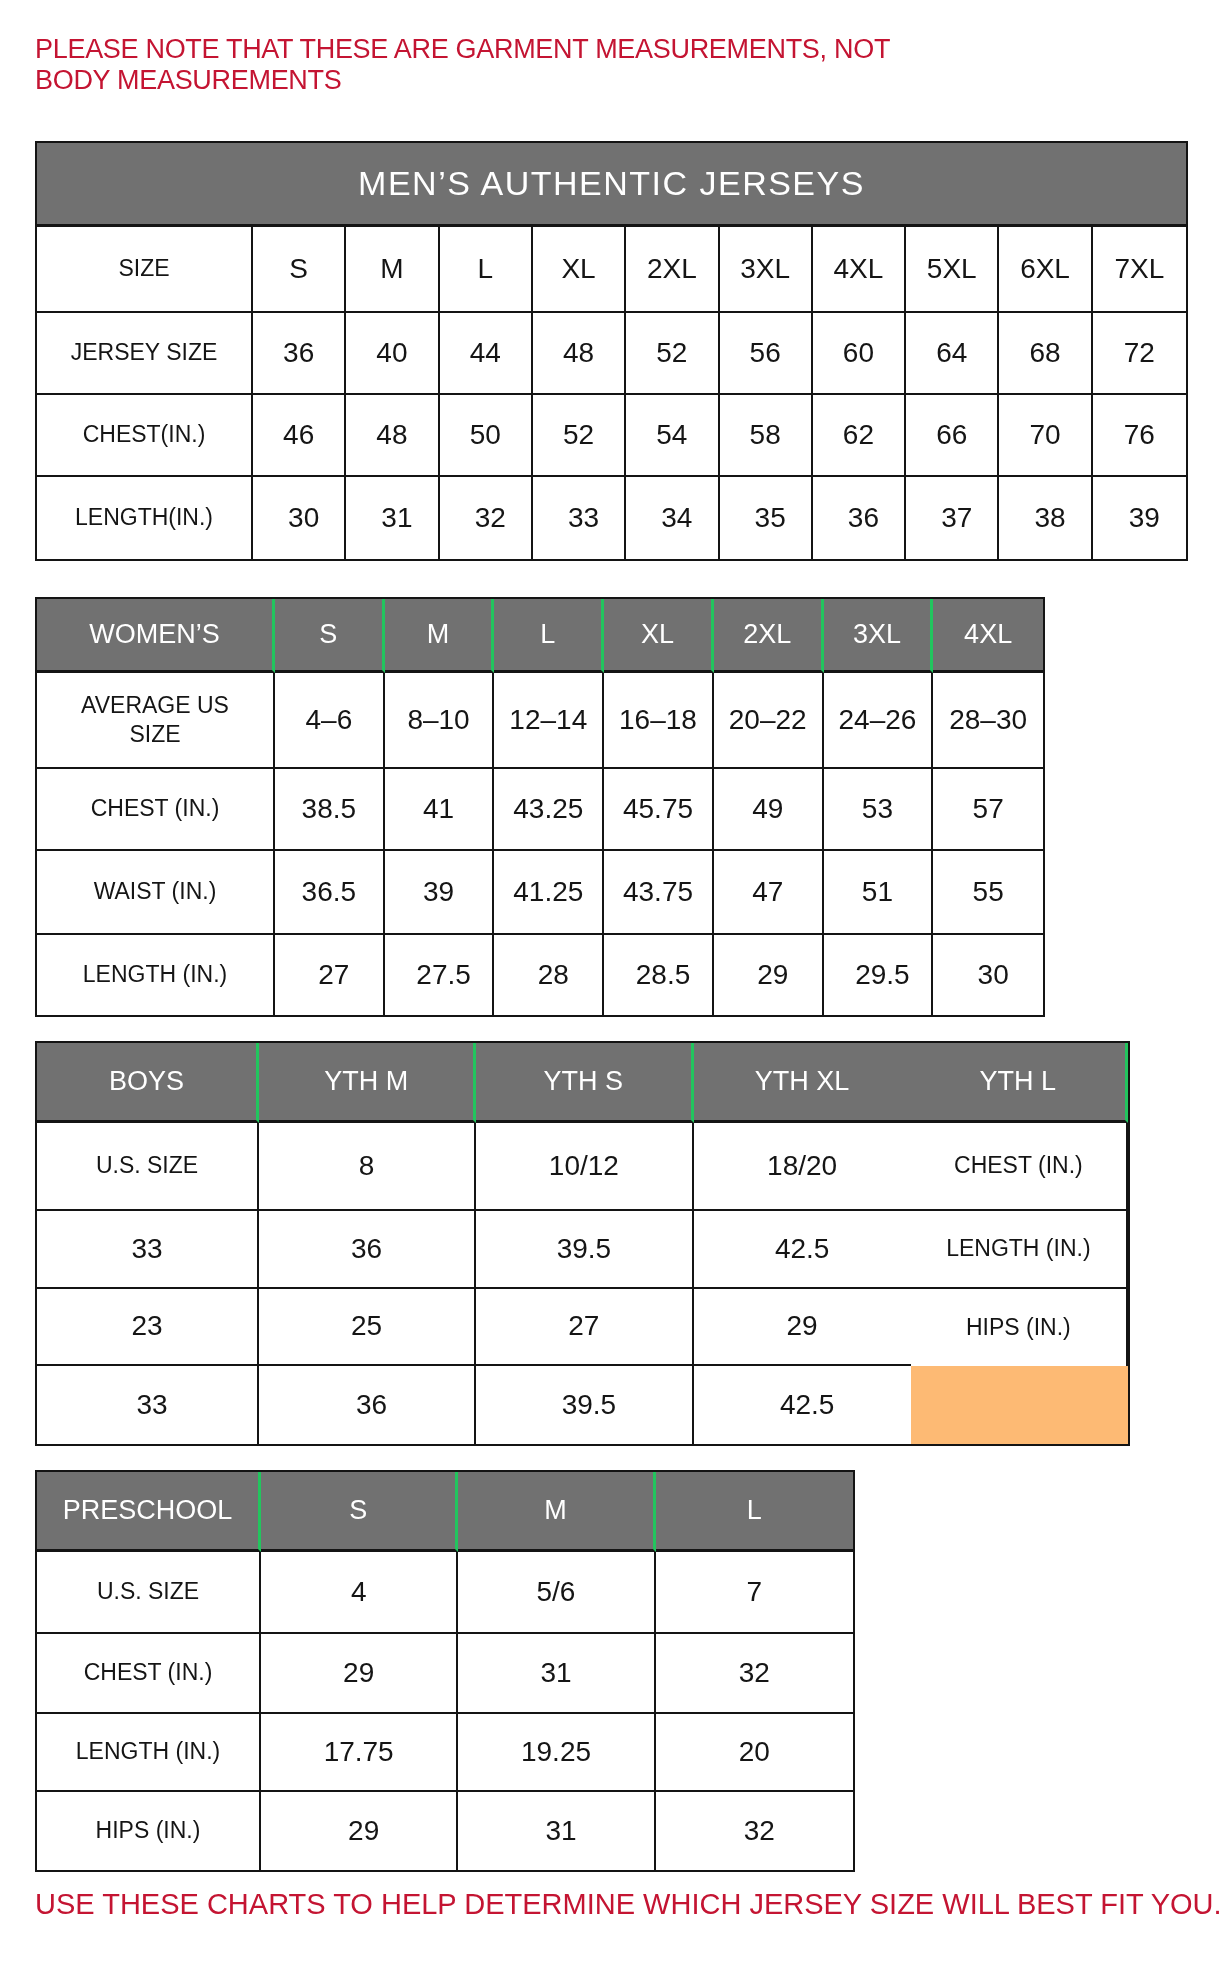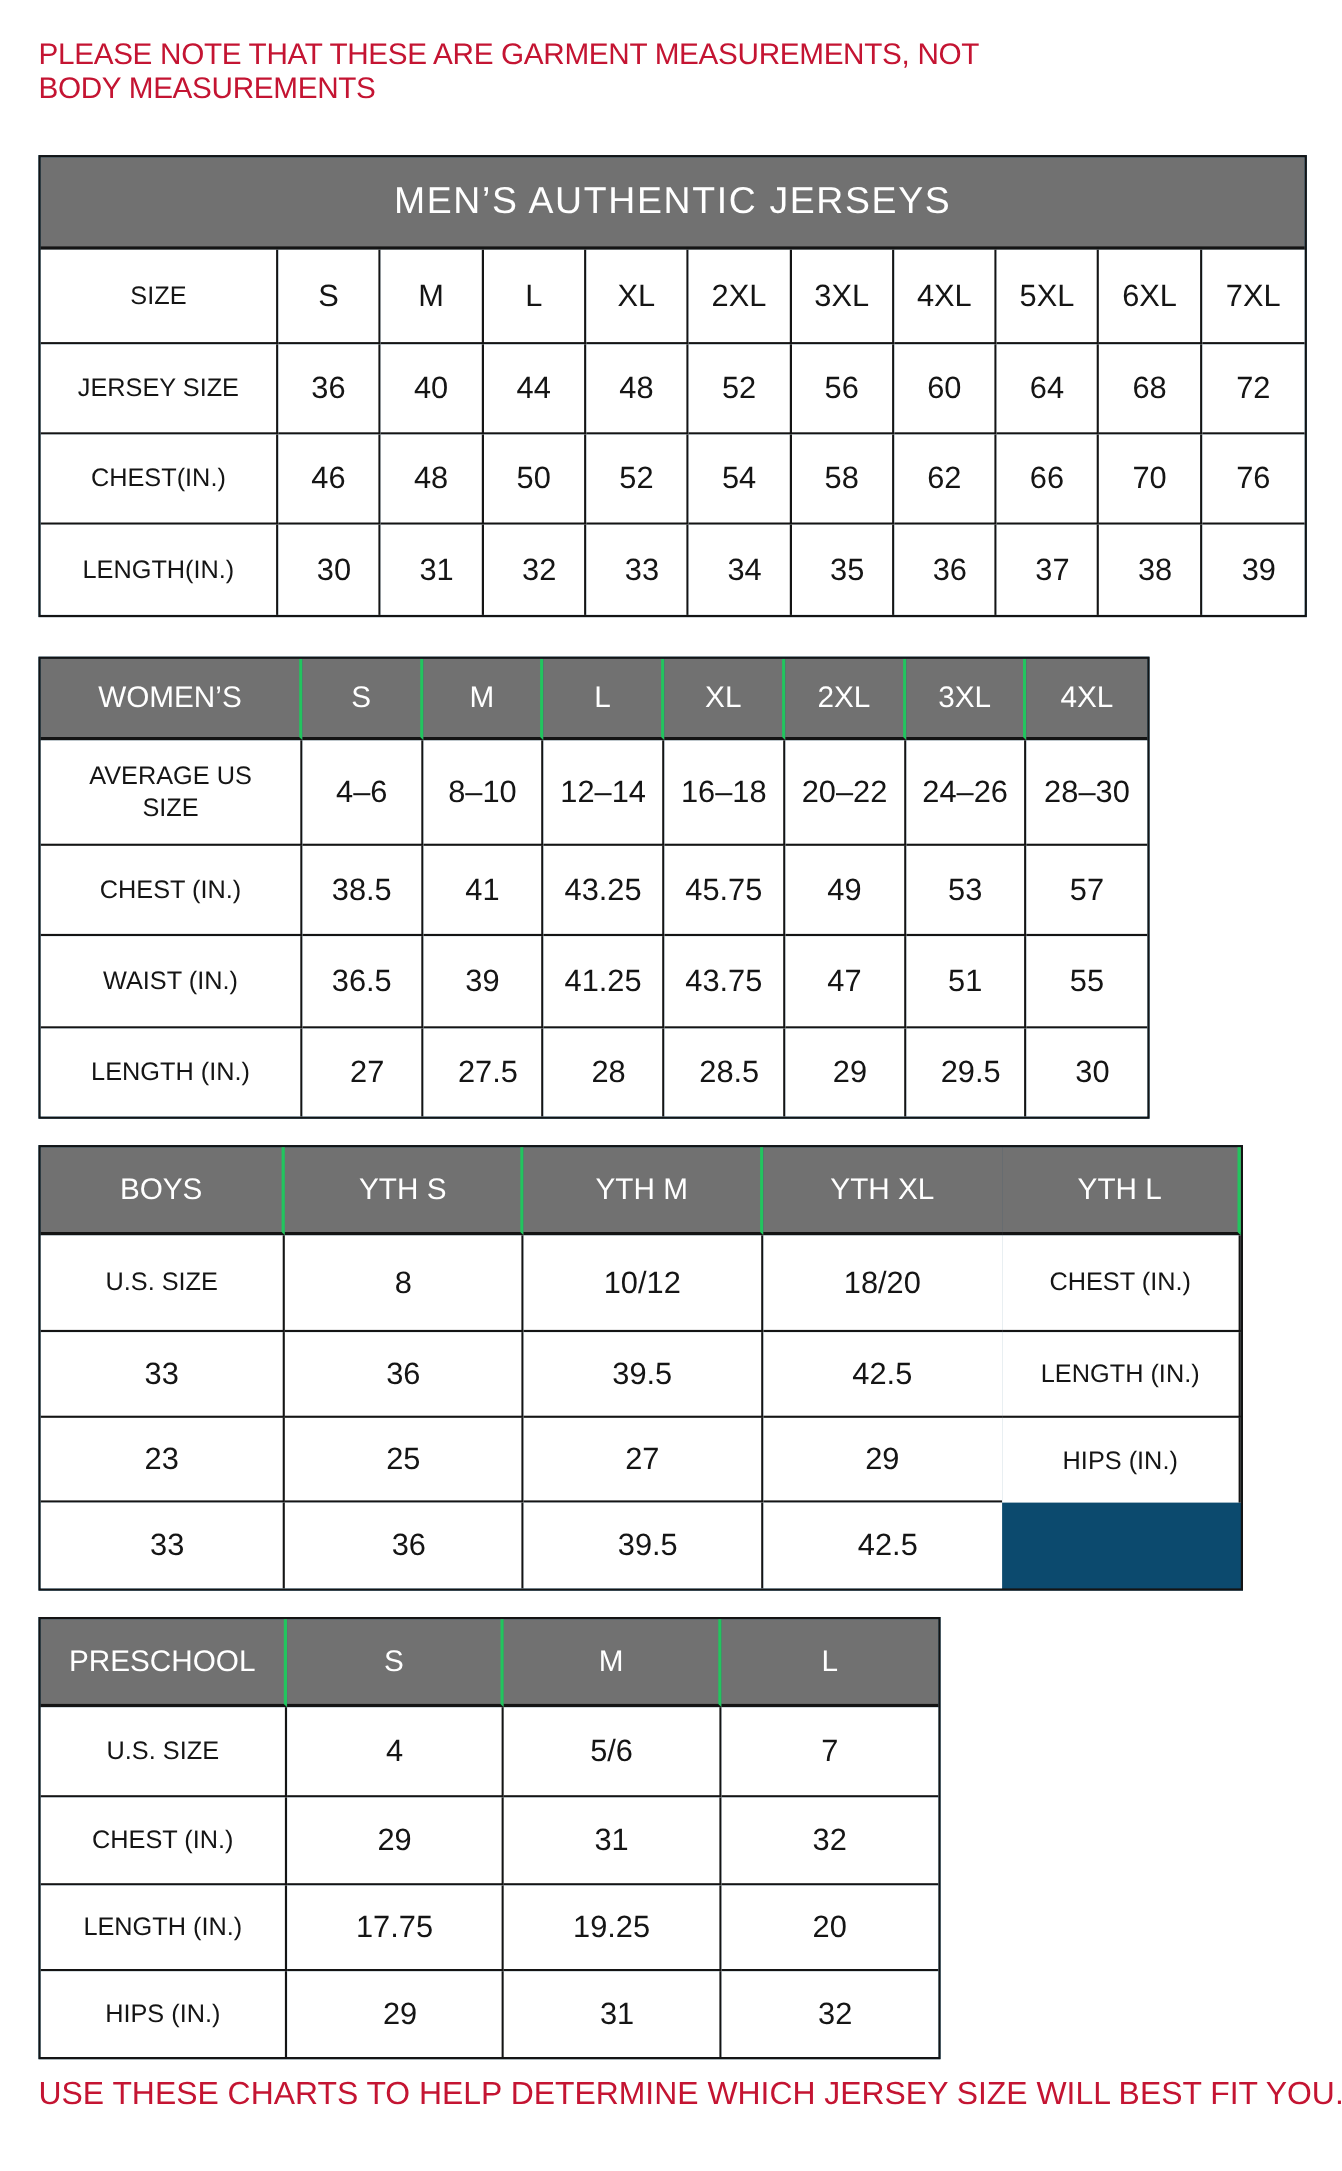--- a/index.html
+++ b/index.html
@@ -15,21 +15,21 @@
   }
   .page{padding:22px 30px 0 35px;box-sizing:border-box;}
 
   h1{margin:0;font-size:60px;font-weight:700;line-height:1;color:#060606;}
   .squeeze{display:inline-block;transform:scaleX(0.70);transform-origin:0 60%;white-space:nowrap;letter-spacing:0.5px;}
 
   .note{color:var(--red);font-size:27px;line-height:1.16;margin:0;letter-spacing:-0.3px;font-weight:400;}
   .note.top{max-width:900px;margin:12px 0 44px 0;}
   .note.bottom{white-space:nowrap;font-size:29px;margin-top:16px;letter-spacing:0;}
 
-  .tbl{display:grid;border:2.5px solid var(--line);background:#0c4a6e;box-sizing:border-box;}
+  .tbl{display:grid;border:2.5px solid var(--line);background:#fdba74;box-sizing:border-box;}
   #mens{width:1153px;grid-template-columns:216px repeat(10,1fr);grid-template-rows:84px 86px 82px 82px 82px;}
   #womens{width:1010px;grid-template-columns:238px repeat(7,1fr);grid-template-rows:74px 96px 82px 84px 80px;margin-top:36px;}
   #boys{width:1095px;grid-template-columns:222px repeat(4,1fr);grid-template-rows:80px 88px 78px 77px 78px;margin-top:24px;}
   #preschool{width:820px;grid-template-columns:224px repeat(3,1fr);grid-template-rows:80px 82px 80px 78px 78px;margin-top:24px;}
 
   .c{
     display:flex;align-items:center;justify-content:center;text-align:center;
     border-right:2px solid var(--line);border-bottom:2px solid var(--line);
     font-size:28px;color:#151515;background:#fff;box-sizing:border-box;padding:0 6px;
   }
@@ -134,22 +134,22 @@
       <div class="c val lastrow">27.5</div>
       <div class="c val lastrow">28</div>
       <div class="c val lastrow">28.5</div>
       <div class="c val lastrow">29</div>
       <div class="c val lastrow">29.5</div>
       <div class="c val lastcol lastrow">30</div>
     </div>
 
   <div class="tbl" id="boys">
       <div class="c gray">BOYS</div>
+      <div class="c gray">YTH M</div>
       <div class="c gray">YTH S</div>
-      <div class="c gray">YTH M</div>
       <div class="c gray lastcol">YTH XL</div>
       <div class="c gray">YTH L</div>
       <div class="c label">U.S. SIZE</div>
       <div class="c val">8</div>
       <div class="c val">10/12</div>
       <div class="c val lastcol">18/20</div>
       <div class="c label">CHEST (IN.)</div>
       <div class="c val">33</div>
       <div class="c val">36</div>
       <div class="c val">39.5</div>

